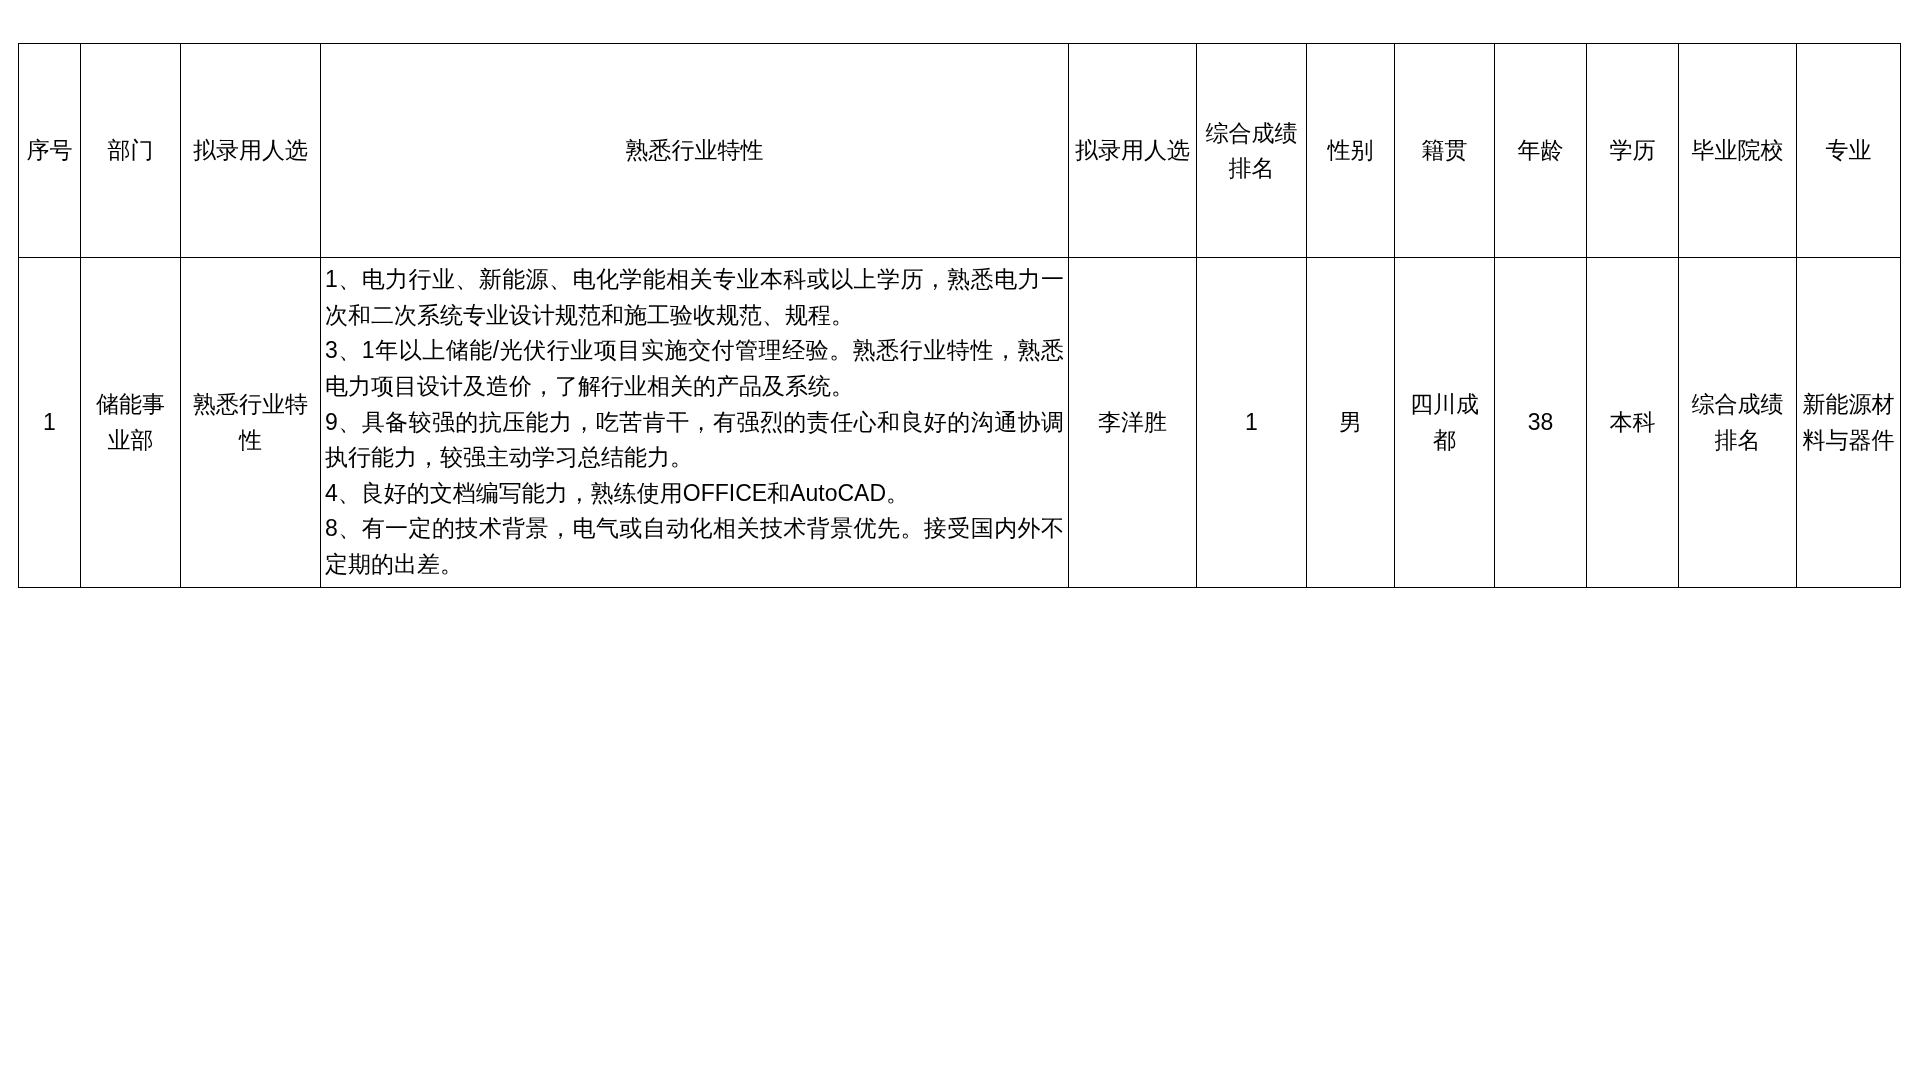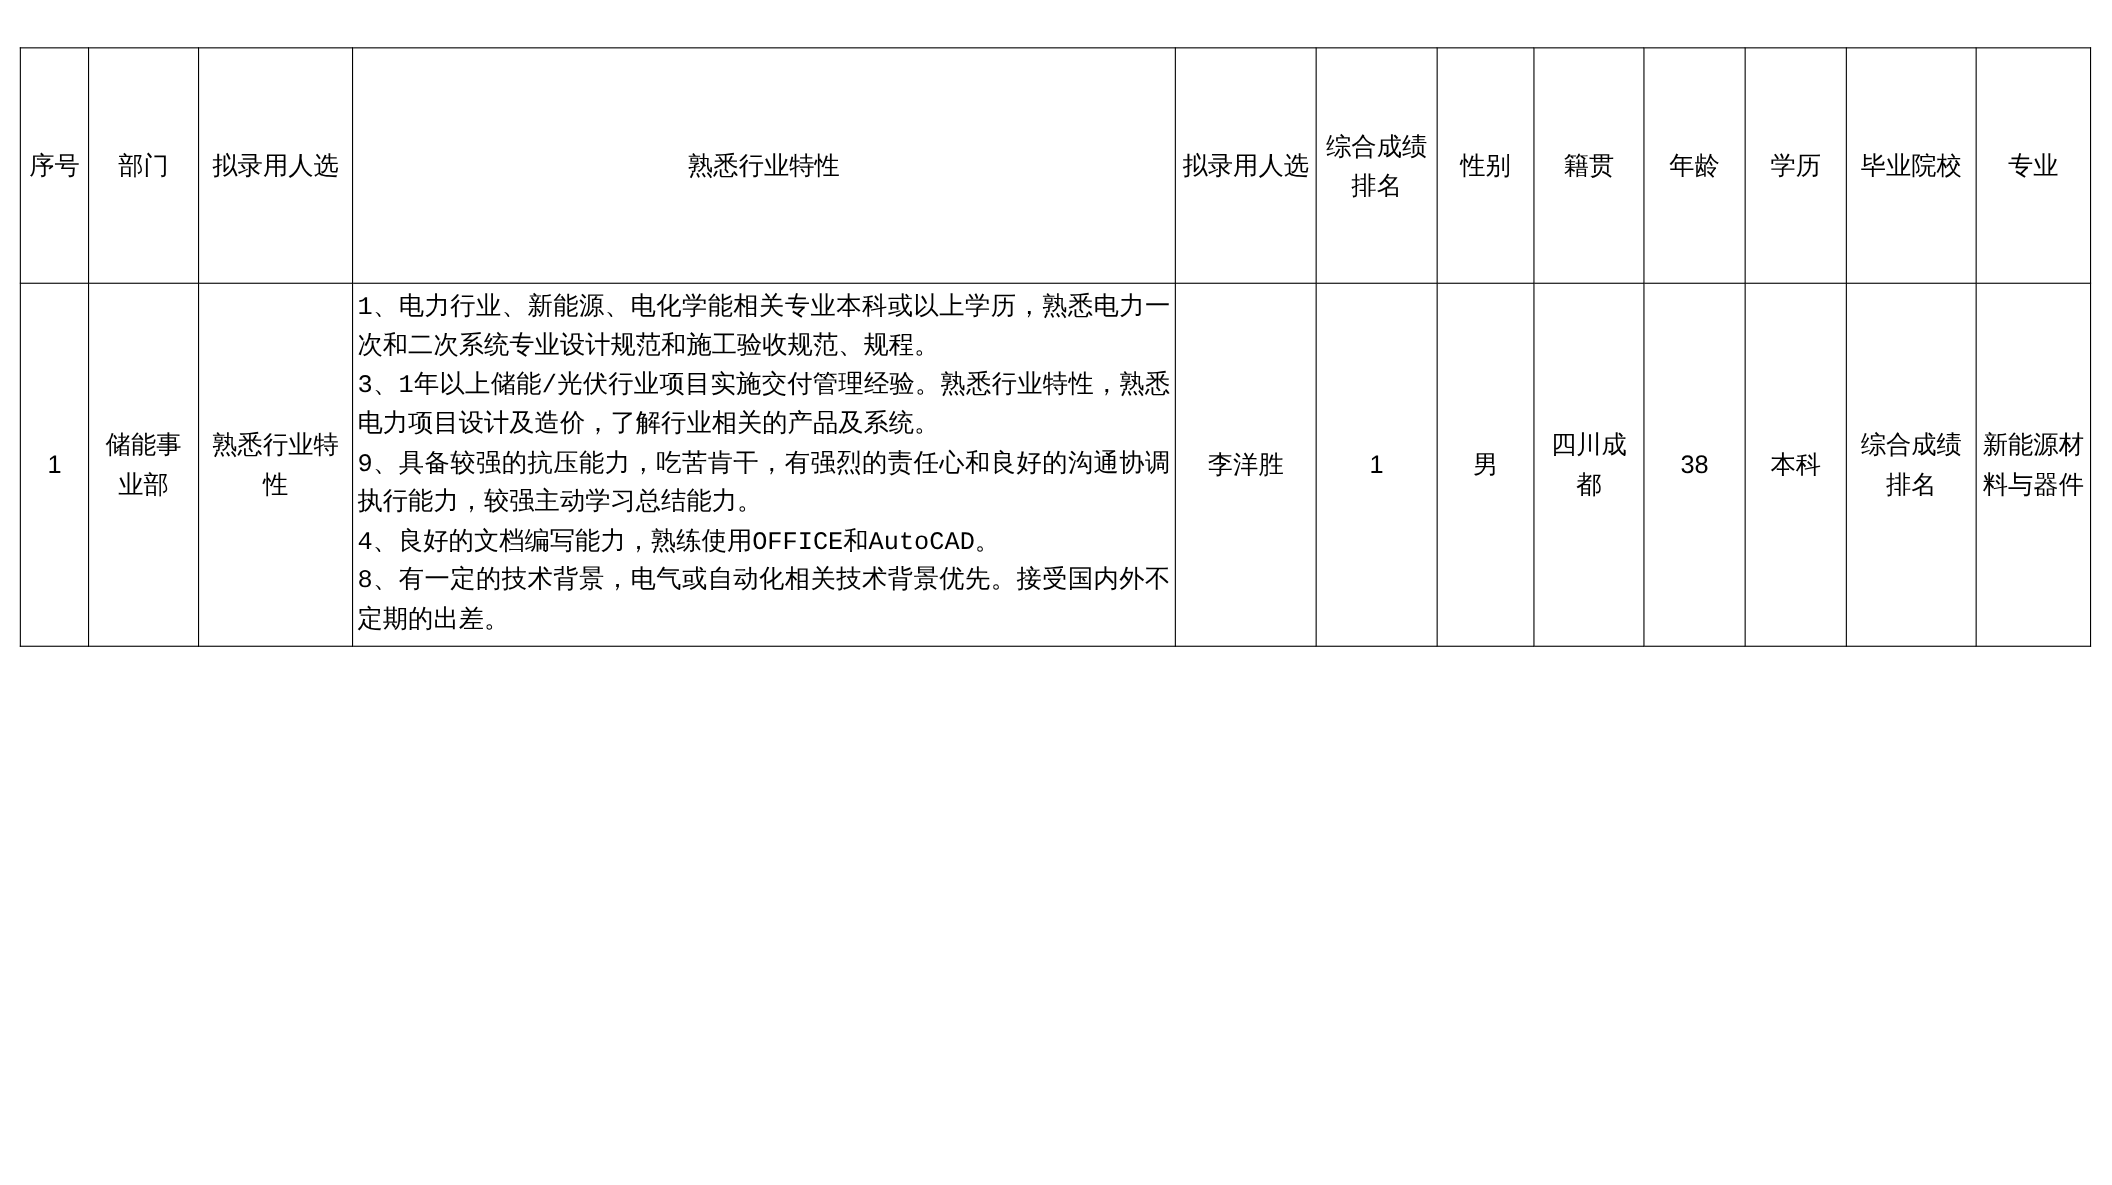--- a/index.html
+++ b/index.html
@@ -55,21 +55,20 @@
   col.c-edu      { width: 92px; }
   col.c-school   { width: 118px; }
   col.c-major    { width: 104px; }
 
   .req-cell {
     text-align: left;
     vertical-align: middle;
     padding: 14px 18px 14px 20px;
     font-size: 23.5px;
     line-height: 2.22;
-    font-family: Liberation Mono, monospace;
   }
   .req-cell p {
     margin: 0;
     text-align: justify;
     text-justify: inter-ideograph;
   }
   .stack {
     display: block;
     line-height: 1.5;
   }

